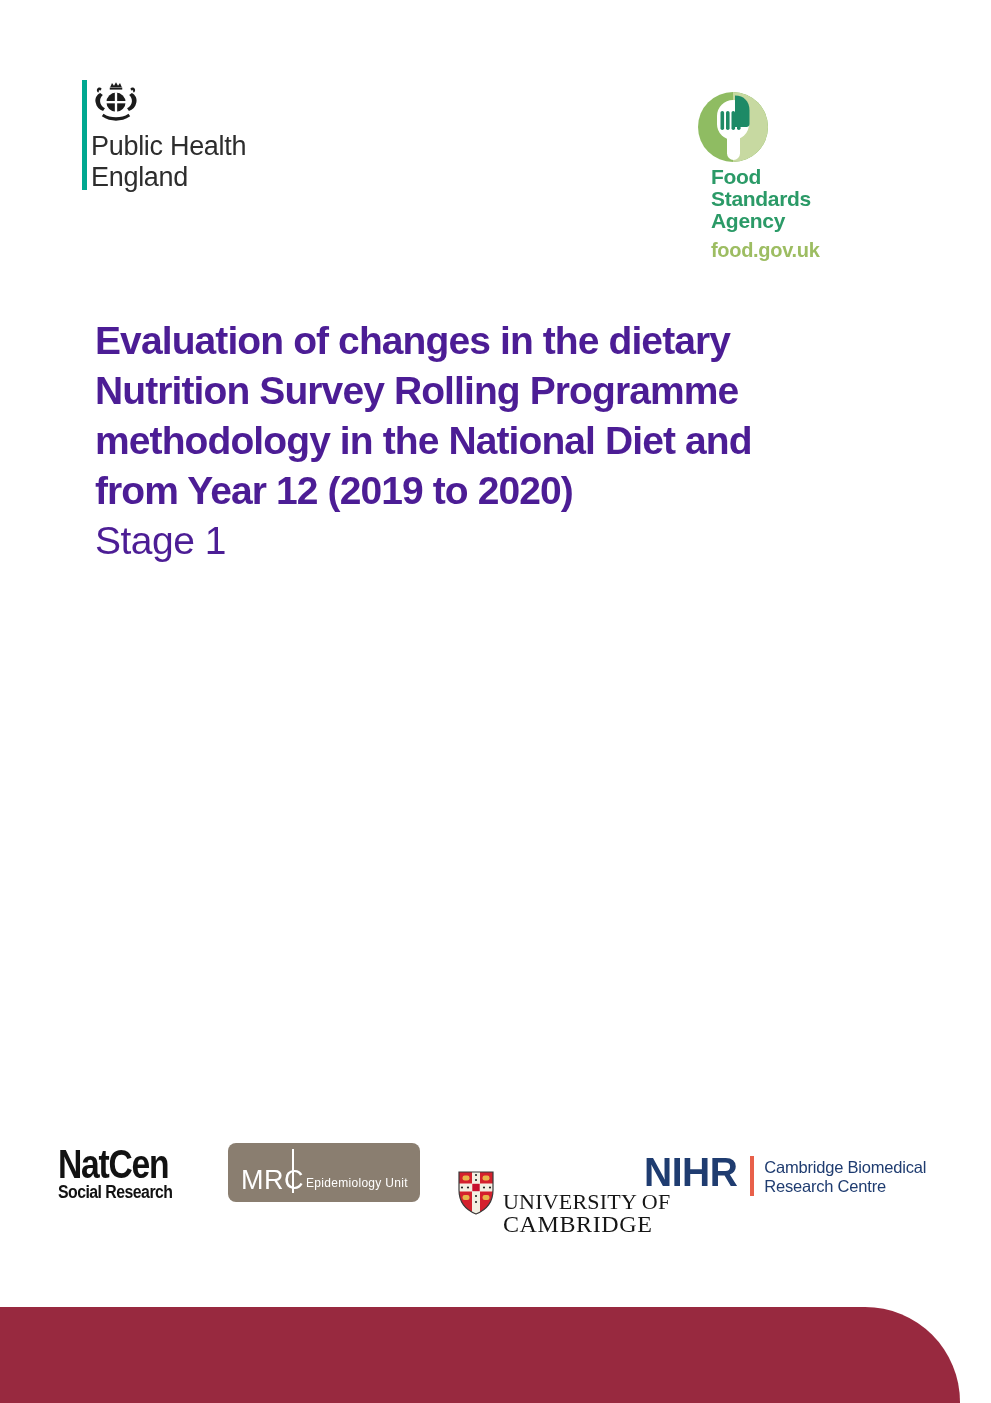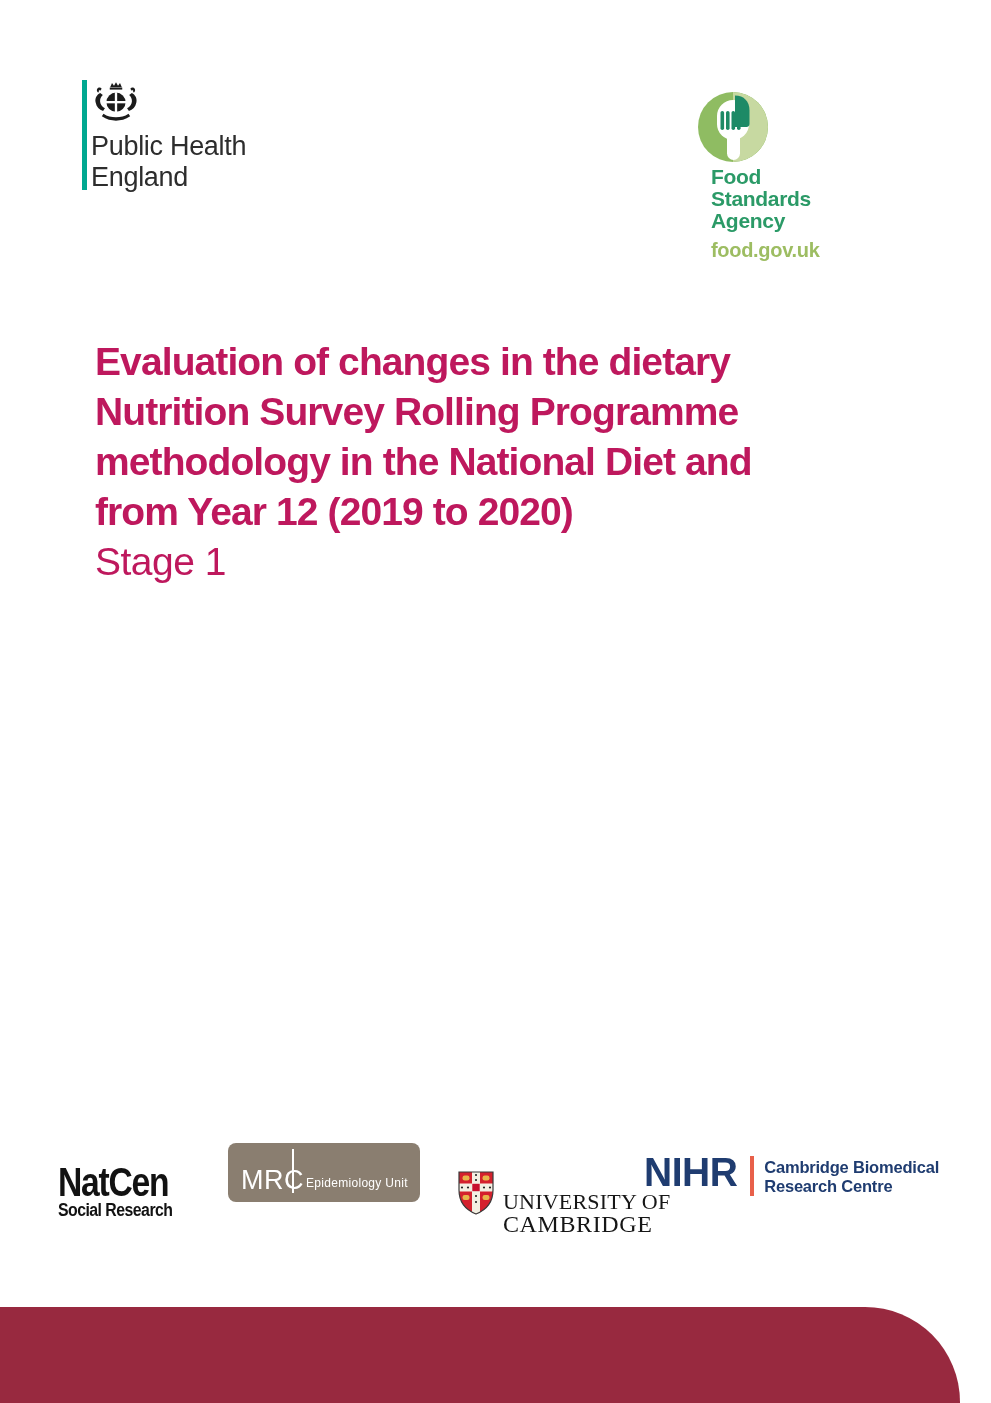--- a/index.html
+++ b/index.html
@@ -18,26 +18,26 @@
   .phe-name { margin-top:5px; font-size:27px; line-height:31px; color:#2d2d2d; letter-spacing:-0.3px; }
 
   
   .fsa { position:absolute; left:698px; top:90px; display:flex;flex-direction:column; }
   .fsa-icon { width:72px; height:74px; display:block; }
   .fsa-text { margin-left:13px; margin-top:2px; }
   .fsa-line { font-size:21px; line-height:22px; font-weight:bold; color:#2b9a67; letter-spacing:-0.3px; }
   .fsa-url { margin-top:8px; font-size:20px; line-height:21px; font-weight:bold; color:#9dbd62; letter-spacing:-0.3px; }
 
   
-  .title-block { position:absolute; left:95px; top:316px; width:810px; color:#be185d;margin-top:21px; }
+  .title-block { position:absolute; left:95px; top:316px; width:810px; color:#4c1d95; }
   .title-line { font-size:39px; line-height:50px; font-weight:bold; letter-spacing:-0.9px; }
   .subtitle { font-size:39px; line-height:50px; font-weight:normal; letter-spacing:-0.5px; }
 
   
-  .natcen { position:absolute; left:58px; top:1146px; color:#121212;margin-top:18px; }
+  .natcen { position:absolute; left:58px; top:1146px; color:#121212; }
   .natcen-title { font-size:41px; line-height:36px; font-weight:bold; letter-spacing:-1.5px;
                   transform:scaleX(0.82); transform-origin:left; white-space:nowrap; }
   .natcen-sub { font-size:18px; line-height:20px; font-weight:bold; letter-spacing:-0.6px;
                 transform:scaleX(0.88); transform-origin:left; white-space:nowrap; }
 
   .mrc { position:absolute; left:228px; top:1143px; width:192px; height:59px;
          background:#8a7e70; border-radius:8px; color:#ffffff; }
   .mrc-abbr { position:absolute; left:13px; bottom:8px; font-size:27px; line-height:27px; letter-spacing:0.5px; }
   .mrc-div  { position:absolute; left:64px; top:6px; bottom:9px; width:2px; background:#ffffff; }
   .mrc-unit { position:absolute; left:78px; bottom:12px; font-size:12px; font-weight:normal; letter-spacing:0.3px; }
@@ -45,21 +45,21 @@
   .cam { position:absolute; left:458px; top:1149px; display:flex; align-items:center; }
   .cam-shield { width:36px; height:44px; display:block; }
   .cam-text { margin-left:9px; font-family:"Liberation Serif", serif; color:#161616;margin-top:42px; }
   .cam-l1 { font-size:22px; line-height:22px; letter-spacing:0.2px; }
   .cam-l2 { font-size:24px; line-height:23px; letter-spacing:0.6px; }
 
   .nihr { position:absolute; left:644px; top:1149px; display:flex; align-items:flex-end; }
   .nihr-abbr { color:#1f3c70; font-size:41px; font-weight:bold; letter-spacing:-0.5px;
                transform:scaleX(0.95); transform-origin:left; }
   .nihr-bar { width:4px; height:40px; background:#e8604a; margin-left:8px; margin-right:10px; }
-  .nihr-text { color:#1f3c70; font-size:16.5px; line-height:19px; font-weight:bold; letter-spacing:-0.2px; }
+  .nihr-text { color:#1f3c70; font-size:16.5px; line-height:19px; font-weight:normal; letter-spacing:-0.2px; }
 
   
   .band { position:absolute; left:0; top:1307px; width:960px; height:150px;
           background:#98293f; border-top-right-radius:95px; }
 </style>
 </head>
 <body>
 
 <div class="page">
 

